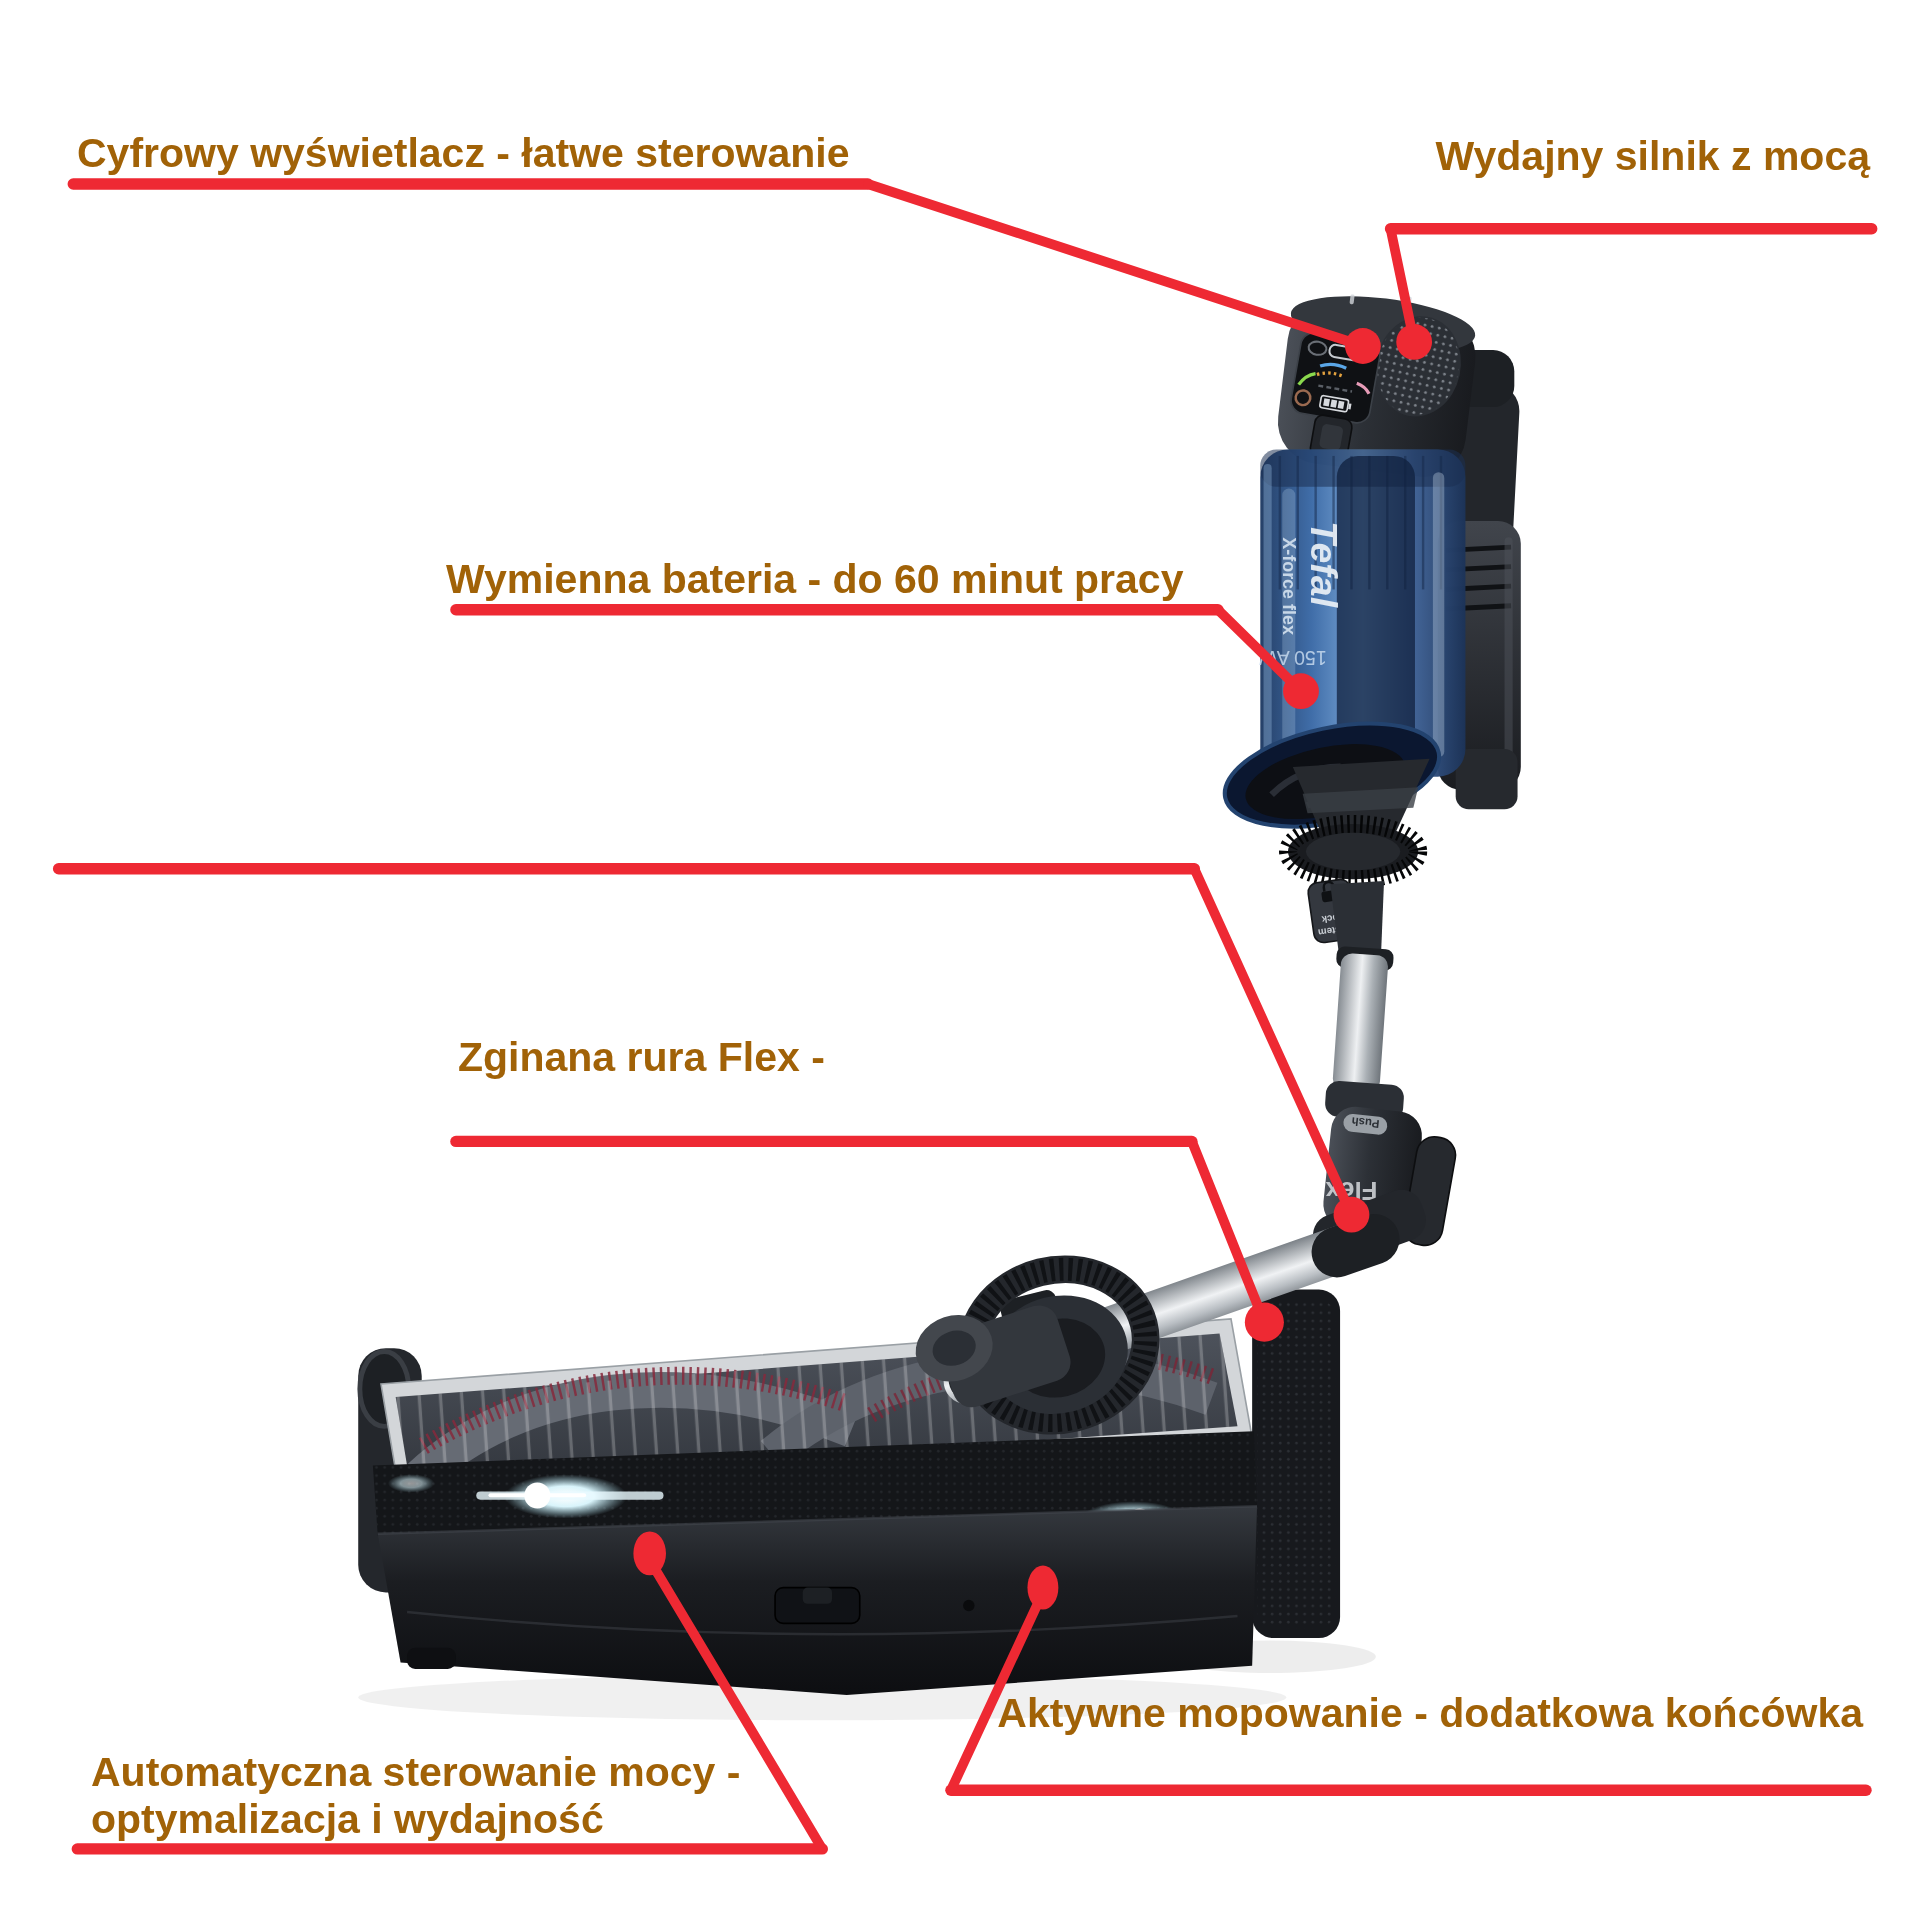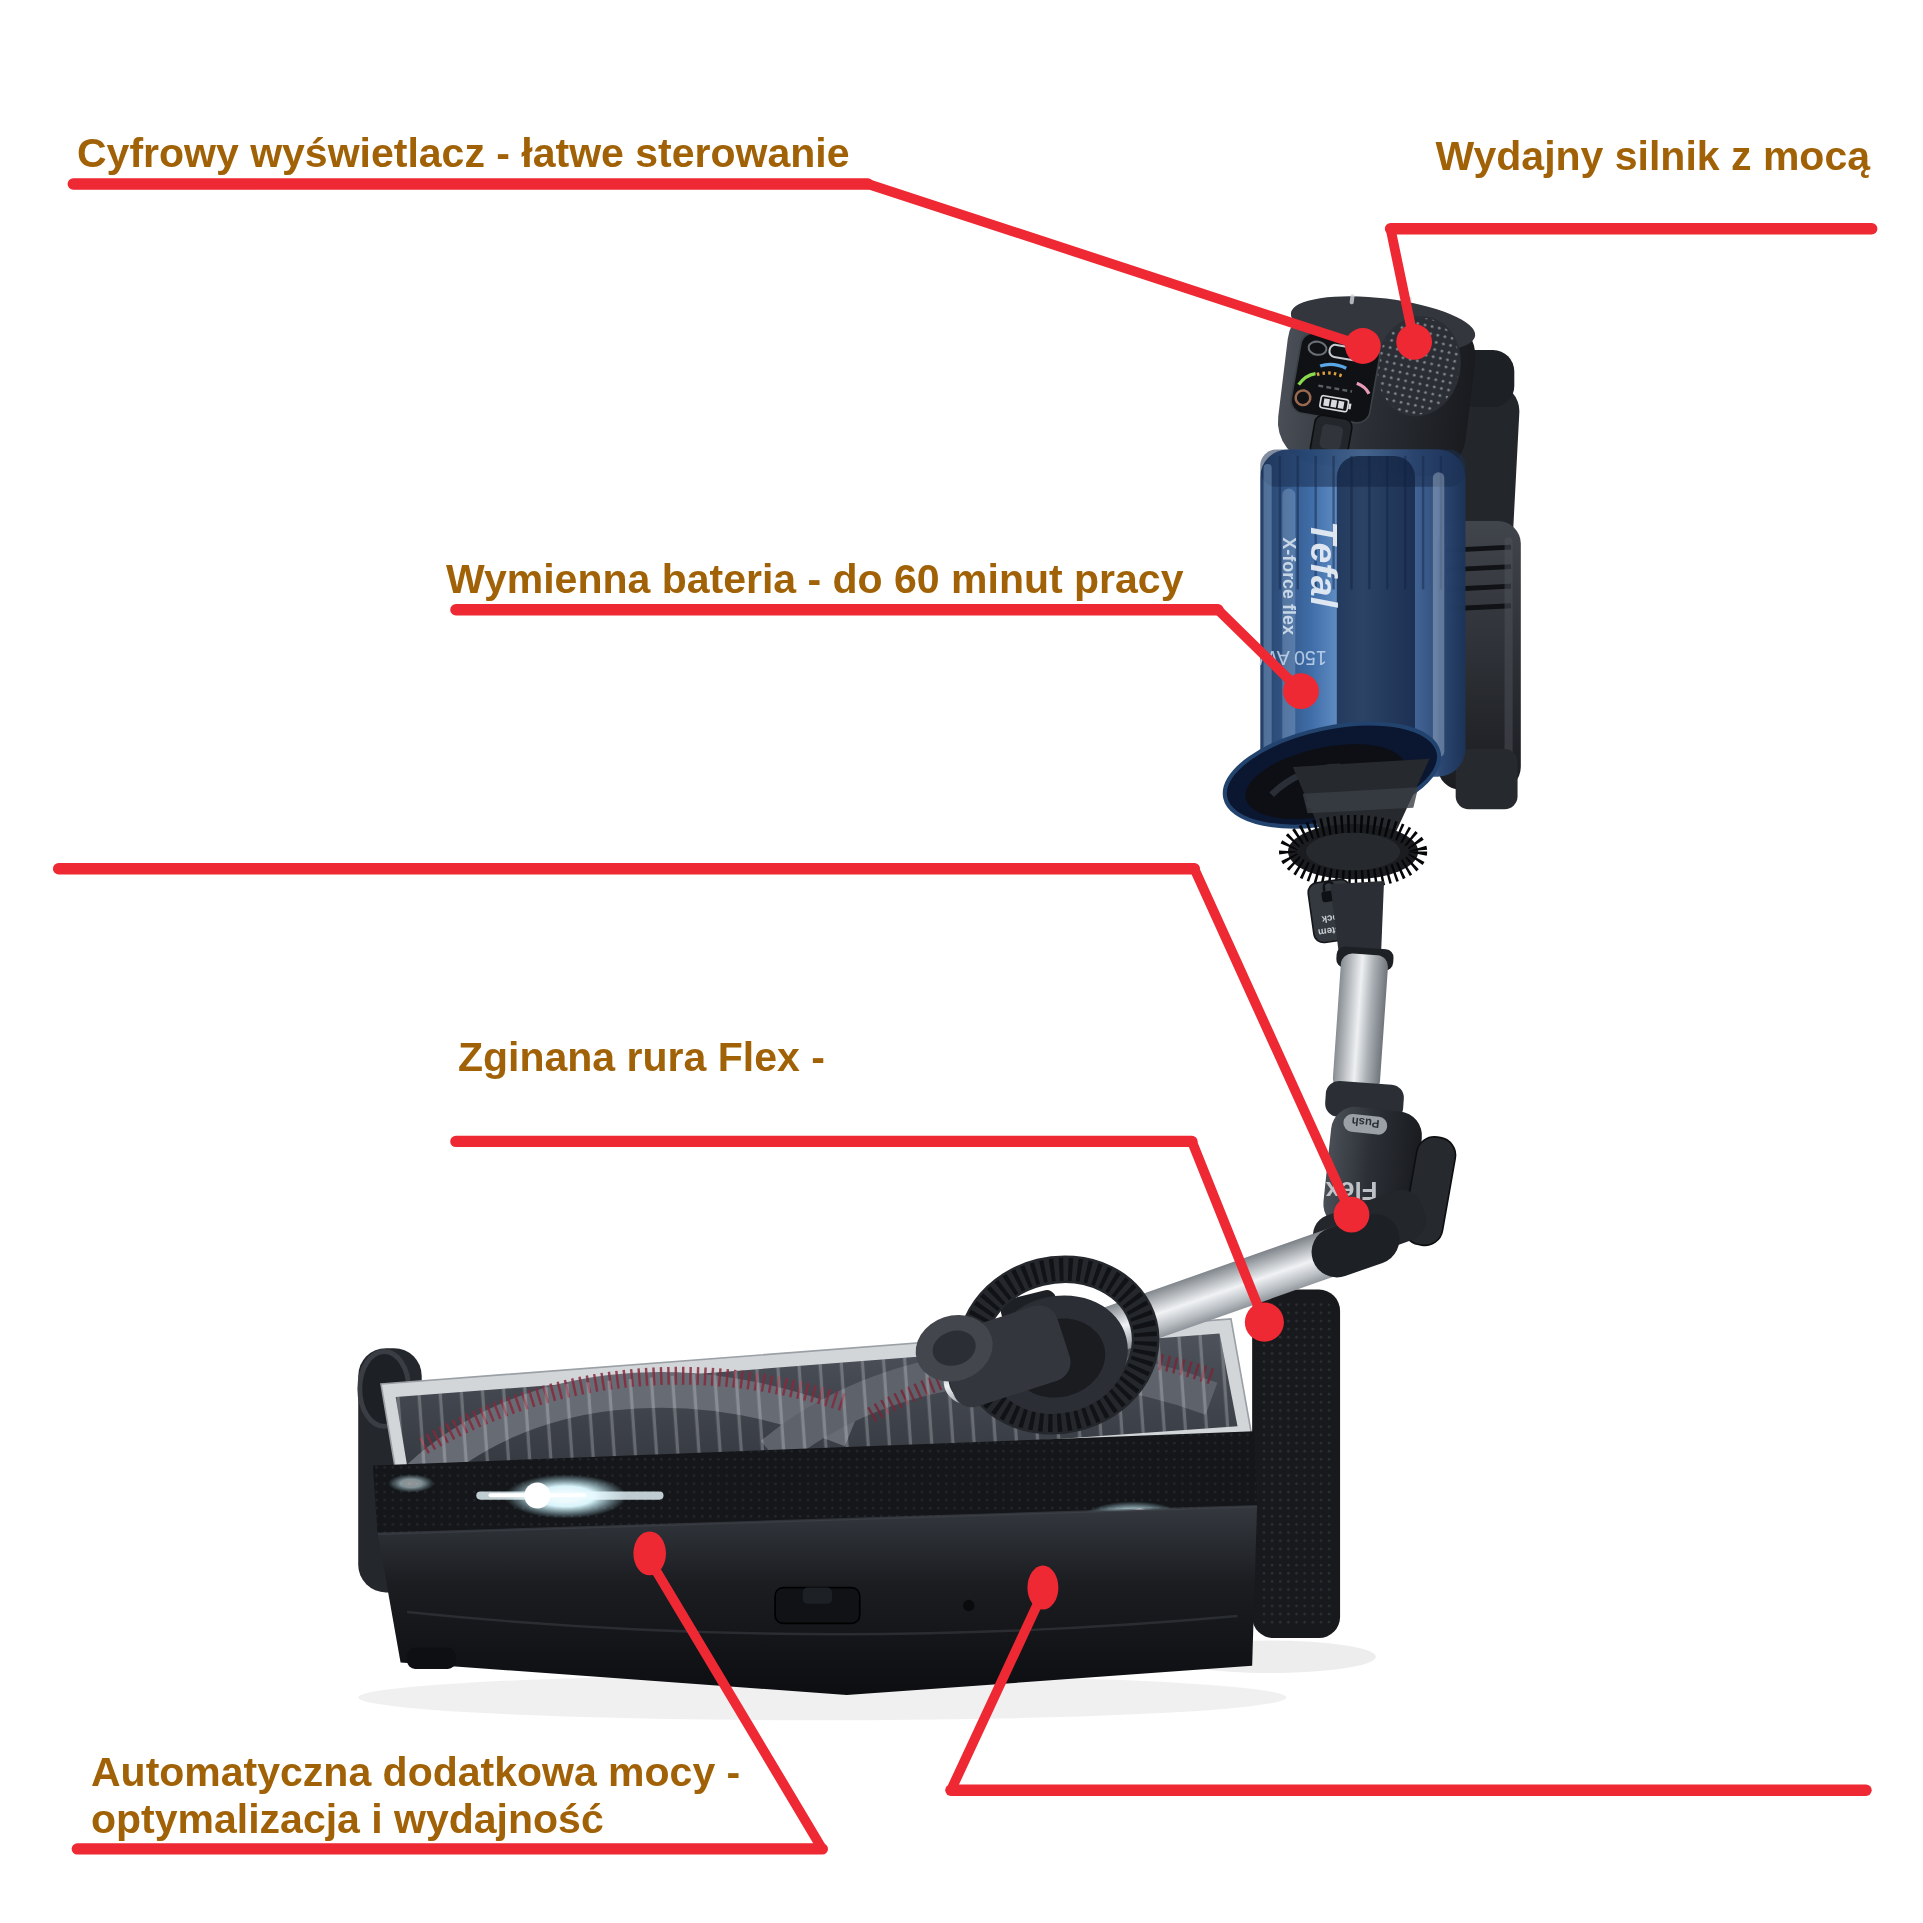--- a/index.html
+++ b/index.html
@@ -330,21 +330,22 @@
   <div class="callout" style="left:446px; top:556px;">
     <span>Wymienna bateria - do 60 minut pracy</span>
   </div>
 
 
   <div class="callout" style="left:458px; top:1034px;text-align:right;">
     <span>Zginana rura Flex -</span>
   </div>
 
   <div class="callout" style="left:91px; top:1749px;">
-    <span>Automatyczna dodatkowa mocy -</span>
+    <span>Automatyczna sterowanie mocy -</span>
     <span>optymalizacja i wydajność</span>
   </div>
 
   <div class="callout right" style="right:60px; top:1690px;">
+    <span>Aktywne mopowanie - dodatkowa końcówka</span>
   </div>
 
 </div>
 
 
 </body></html>

